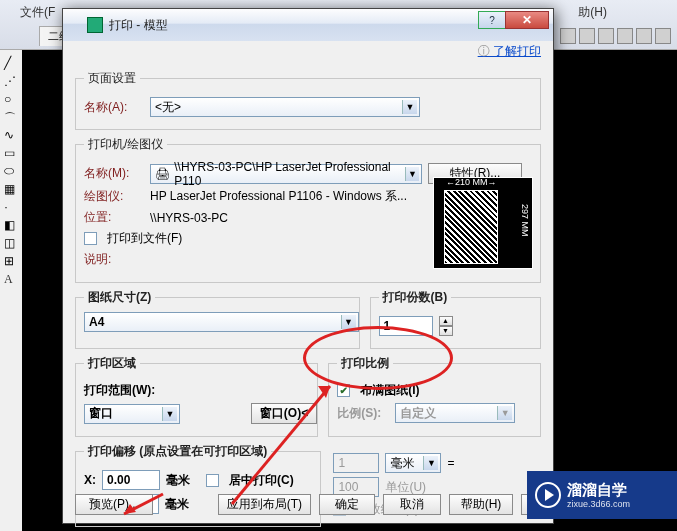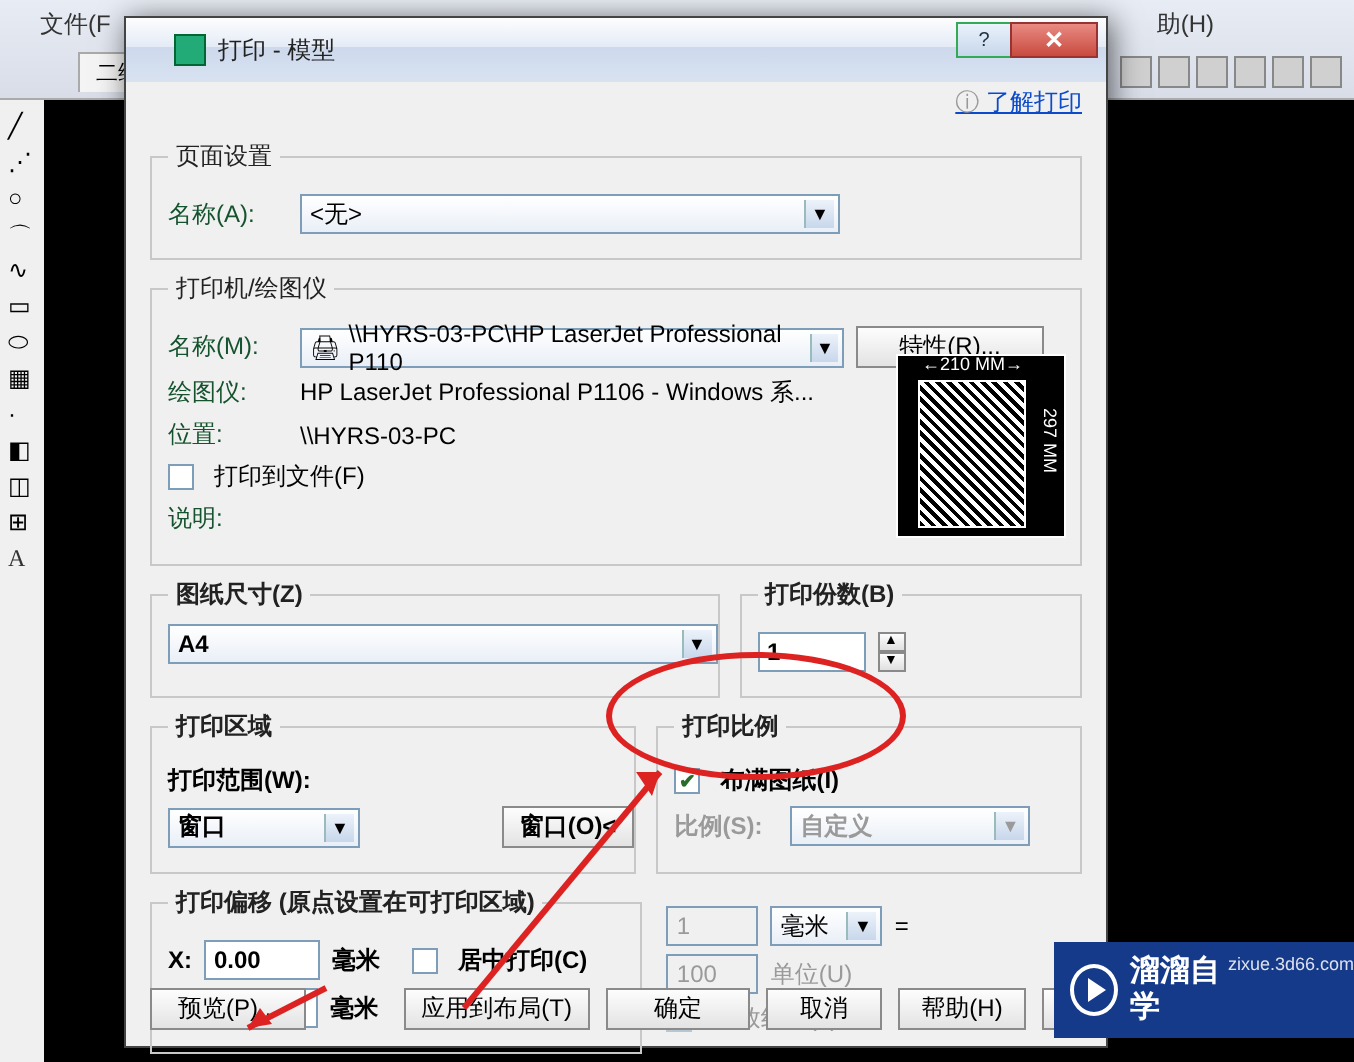--- a/index.html
+++ b/index.html
@@ -76,40 +76,40 @@
 .learn-link {
   text-align: right; color: #0a4acb; text-decoration: underline;
   padding: 2px 12px;
 }
 fieldset {
   border: 1px solid #c8c8c8; margin-bottom: 6px;
   padding: 6px 0 8px 8px;
 }
 legend { padding: 0 4px; color: #222; }
 .row { display: flex; align-items: center; margin: 4px 0; gap: 6px; }
-.lbl { width: 60px; color: #14532d; }
+.lbl { width: 60px; color: #7f1d1d; }
 .dropdown {
   flex: 0 0 auto; height: 20px; border: 1px solid #7e9db9;
   background: linear-gradient(#fff,#e9eff7);
   display: flex; align-items: center; justify-content: space-between;
   padding: 0 2px 0 4px; font-size: 12px;
 }
 .dropdown .arrow {
   width: 15px; height: 14px; text-align: center;
   background: linear-gradient(#ecf2fa,#c8d7ec); border-left: 1px solid #9bb;
   font-size: 9px; line-height: 14px;
 }
 .btn {
   height: 21px; padding: 0 8px; border: 1px solid #8a8a8a;
   background: linear-gradient(#fdfdfd,#e3e3e3);
   display: inline-flex; align-items: center; justify-content: center;
   font-size: 12px; cursor: default;
 }
 .paper-preview {
-  position: absolute; right: 20px; top: 168px; width: 85px; height: 92px;
+  position: absolute; right: 20px; top: 168px; width: 100px; height: 92px;
   background: #000; border: 1px solid #fff;
 }
 .paper-preview .lbl-mm {
   position: absolute; top: -1px; left: 12px; color: #fff; font-size: 9px;
 }
 .paper-preview .lbl-297 {
   position: absolute; right: 2px; top: 26px; color: #fff; font-size: 9px;
   writing-mode: vertical-rl;
 }
 .paper-preview .sheet {
@@ -152,21 +152,21 @@
 }
 .watermark .play {
   width: 26px; height: 26px; border: 2px solid #fff; border-radius: 50%;
   display: flex; align-items: center; justify-content: center;
 }
 .watermark .tri {
   width: 0; height: 0; border-left: 9px solid #fff;
   border-top: 6px solid transparent; border-bottom: 6px solid transparent;
   margin-left: 2px;
 }
-.wm-texts { display: flex; line-height: 1.2; }
+.wm-texts { display: flex; flex-direction: column; line-height: 1.2; }
 .wm-main { font-size: 15px; font-weight: bold; }
 .wm-sub { font-size: 9px; opacity: 0.85; }
 .scale-group { position: relative; }
 .disabled-text { color: #9a9a9a; }
 </style>
 </head>
 <body>
 
 <div class="bg-toolbar">
   <span class="bg-menu-item">文件(F</span>
@@ -350,21 +350,21 @@
         </div>
       </div>
     </div>
 
   </div>
 
   <div class="bottom-buttons">
     <div class="btn" style="width:78px">预览(P)...</div>
     <div style="flex:1"></div>
     <div class="btn">应用到布局(T)</div>
-    <div class="btn" style="width:72px">确定</div>
+    <div class="btn" style="width:56px">确定</div>
     <div class="btn" style="width:58px">取消</div>
     <div class="btn" style="width:64px">帮助(H)</div>
     <div class="btn" style="width:20px;font-weight:bold">&gt;</div>
   </div>
 </div>
 
 <div class="highlight" style="top:326px; left:303px; width:150px; height:64px;"></div>
 <svg style="position:absolute; top:380px; left:220px; width:120px; height:130px; pointer-events:none">
   <line x1="110" y1="6" x2="12" y2="124" stroke="#d22" stroke-width="3"></line>
   <polygon points="110,6 98,6 106,18" fill="#d22"></polygon>

